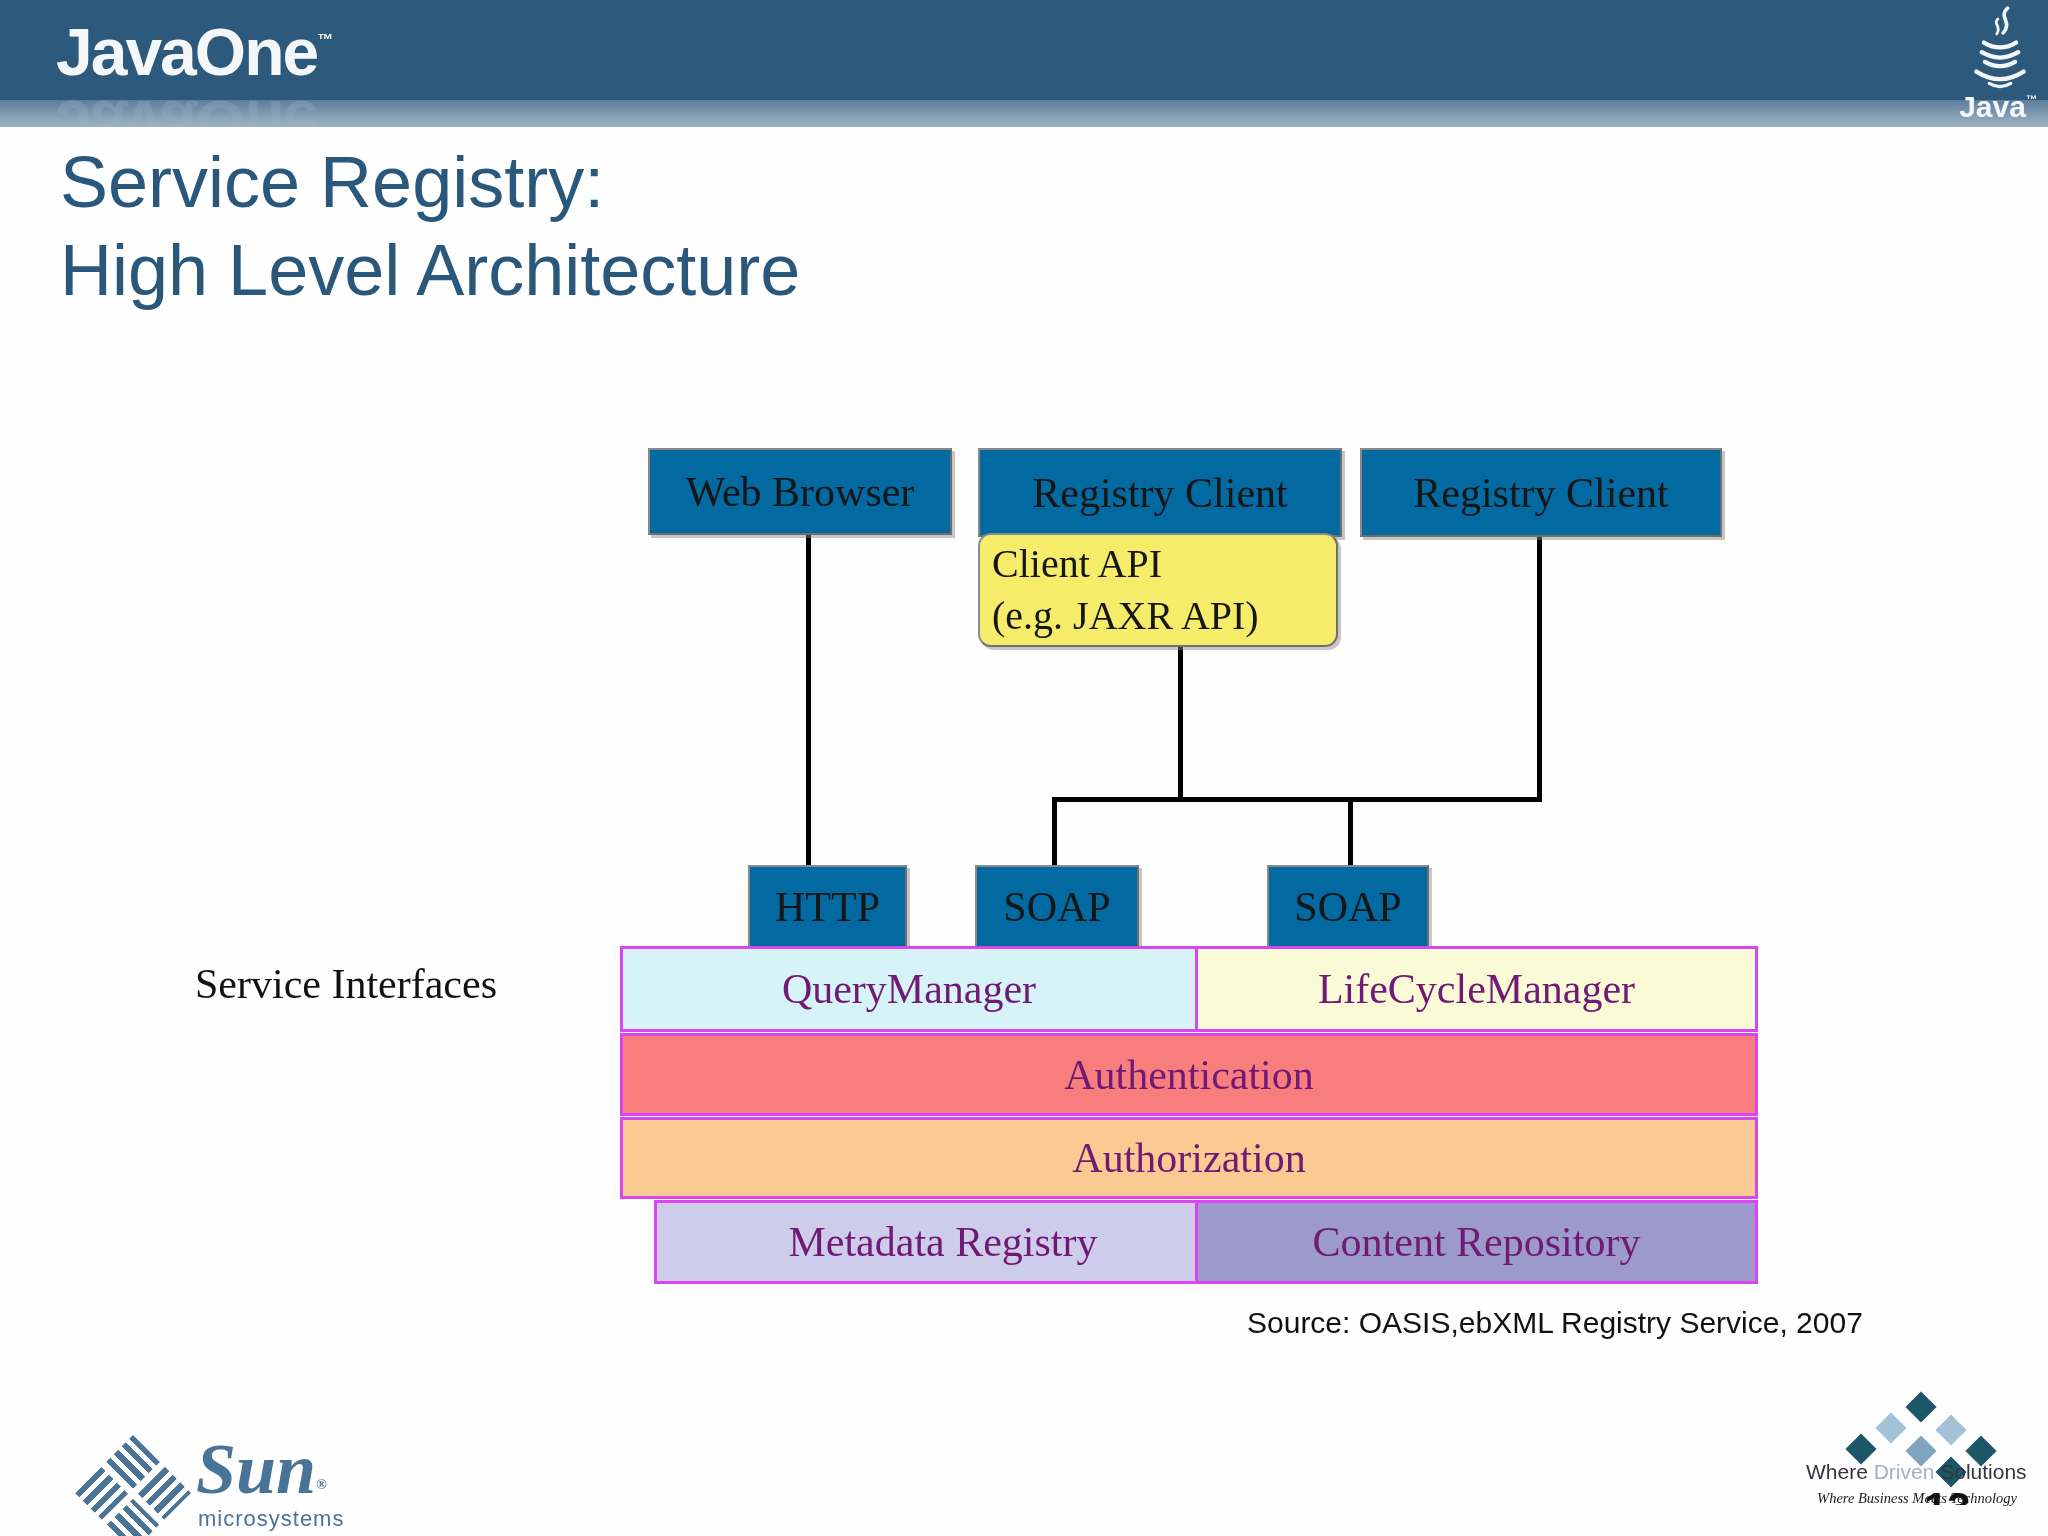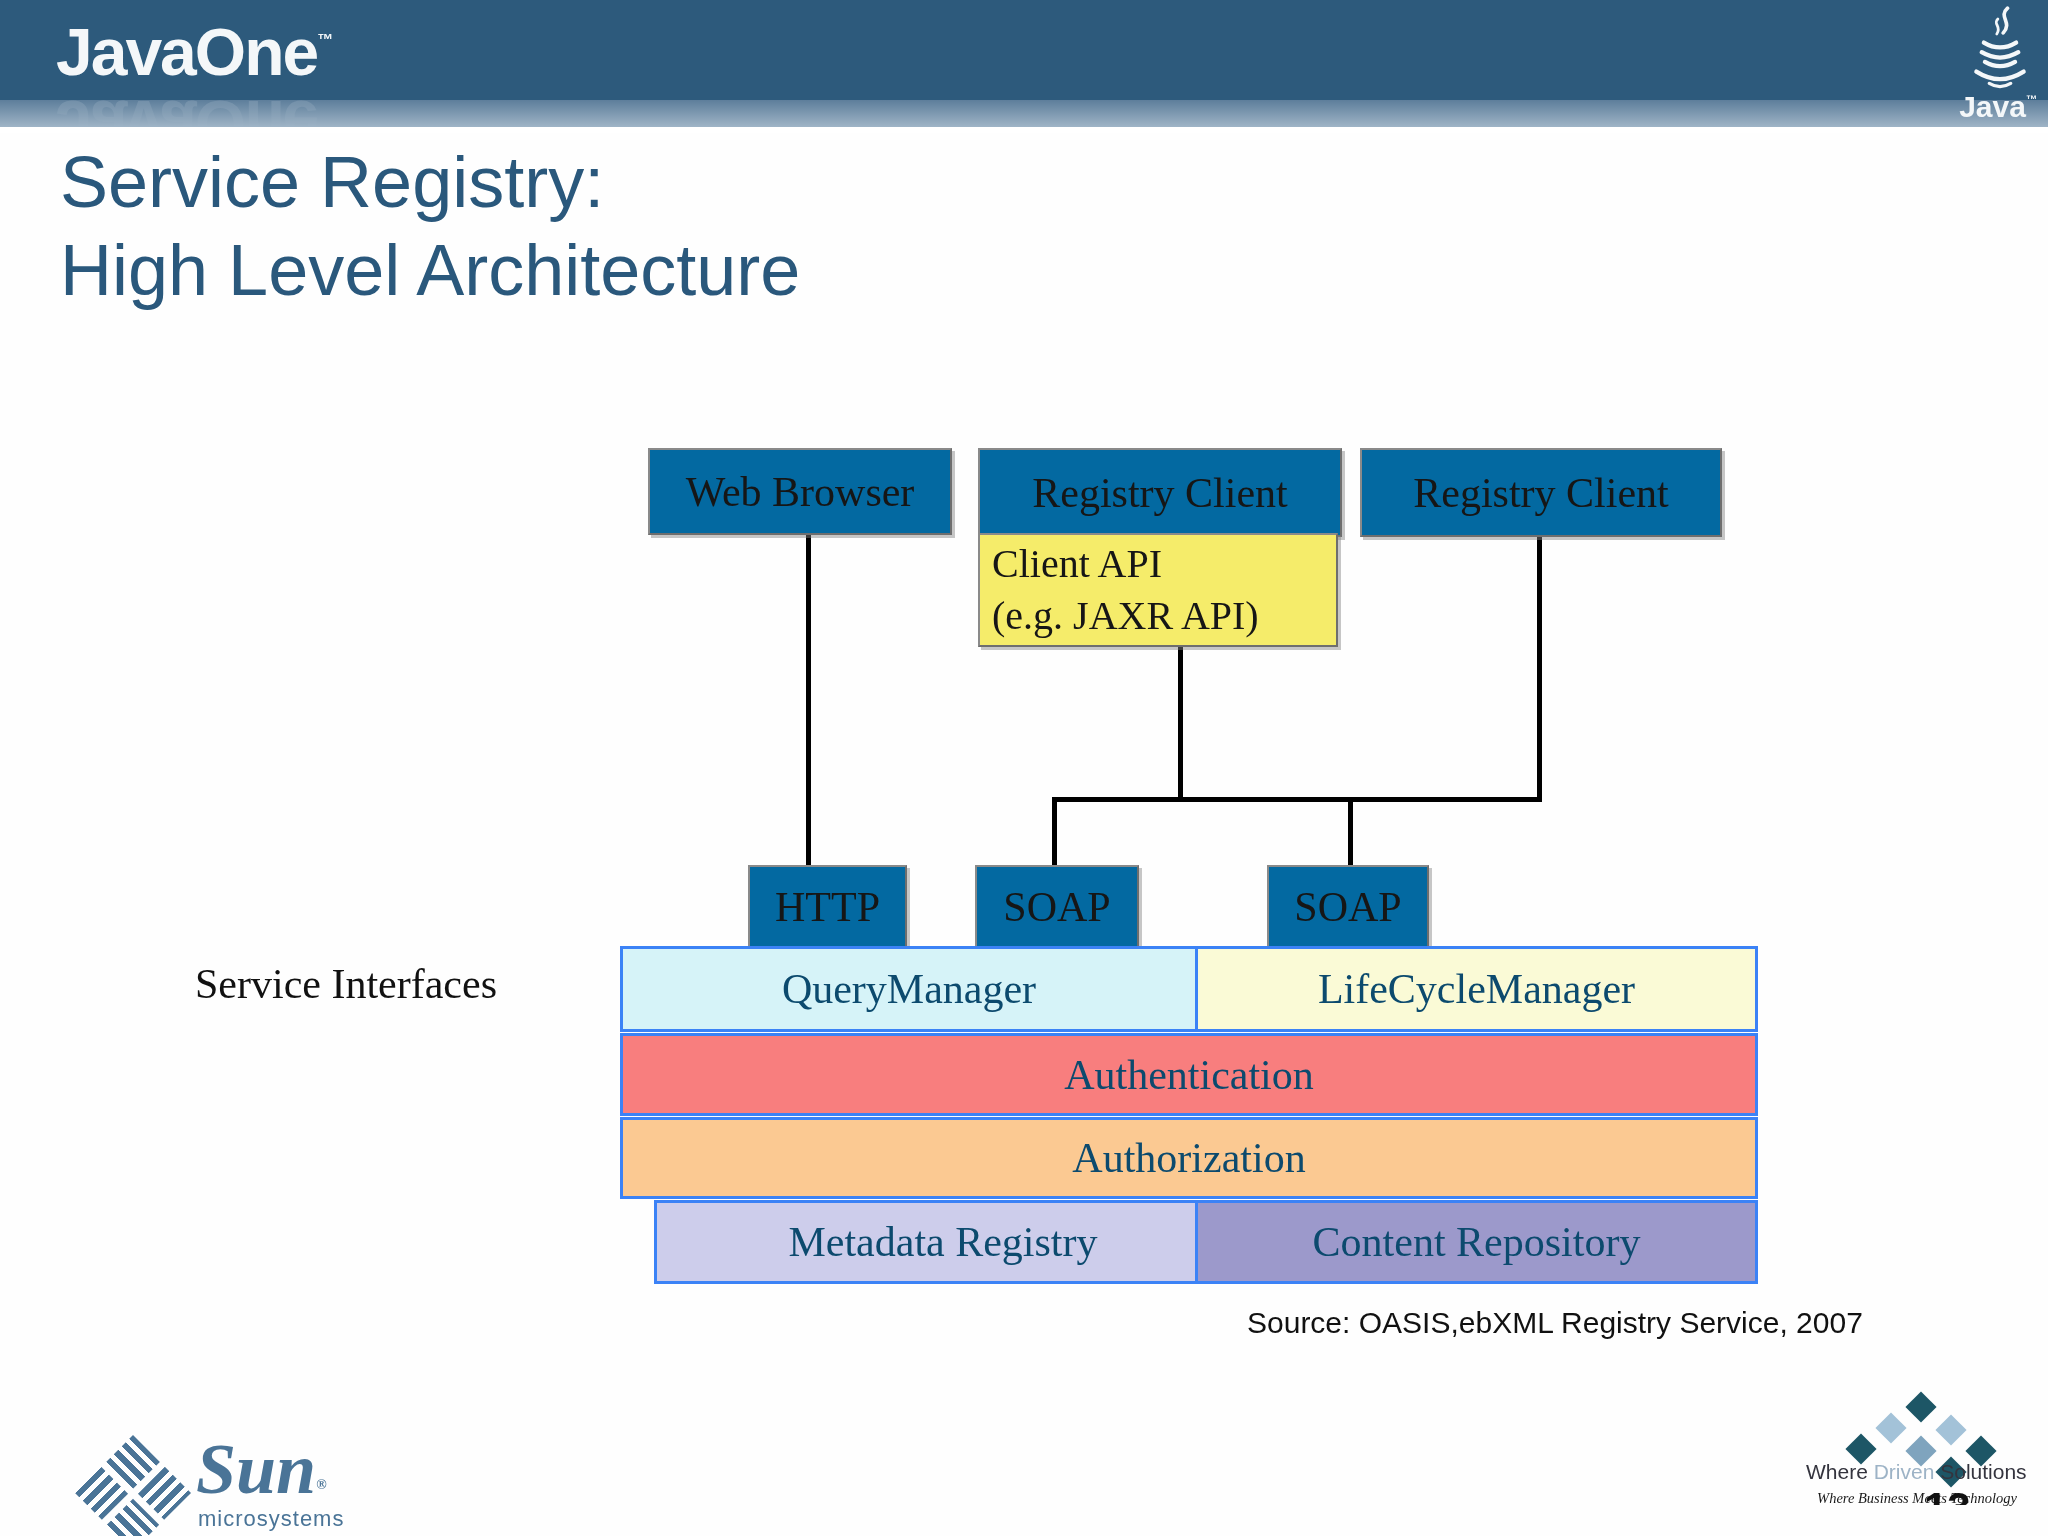--- a/index.html
+++ b/index.html
@@ -28,26 +28,26 @@
   
   .title{position:absolute;left:60px;top:138px;color:#2a587c;font-size:72px;line-height:88px;}
 
   
   .node{position:absolute;background:#0369a1;border:2px solid #8a8a8a;
     border-right-color:#6e6e6e;border-bottom-color:#6e6e6e;
     box-shadow:3px 3px 0 rgba(130,130,130,.45);
     font-family:"Liberation Serif",serif;color:#161616;
     display:flex;align-items:center;justify-content:center;font-size:42px;}
   .node.client-api{background:#f5ec6a;flex-direction:column;align-items:flex-start;
-    justify-content:center;padding-left:12px;box-sizing:border-box;font-size:40px;line-height:52px;}
+    justify-content:center;padding-left:12px;box-sizing:border-box;font-size:40px;line-height:52px;border-radius:13px;}
   .edge{position:absolute;background:#000;}
   .side-label{position:absolute;font-family:"Liberation Serif",serif;color:#111;font-size:42px;}
 
-  .row{position:absolute;border:3px solid #3b82f6;box-sizing:border-box;
-    font-family:"Liberation Serif",serif;color:#0c4a6e;font-size:42px;
+  .row{position:absolute;border:3px solid #d946ef;box-sizing:border-box;
+    font-family:"Liberation Serif",serif;color:#701a75;font-size:42px;
     display:flex;align-items:center;justify-content:center;}
 
   .source-note{position:absolute;left:1247px;top:1306px;color:#111;font-size:30px;}
 
   
   .sun-mark{position:absolute;left:92px;top:1452px;width:82px;height:82px;transform:rotate(45deg);
     display:grid;grid-template-columns:1fr 1fr;grid-template-rows:1fr 1fr;gap:7px;}
   .sun-mark .q{background:repeating-linear-gradient(0deg,#4a7497 0 6px,#fefefe 6px 11px);}
   .sun-mark .q.h{background:repeating-linear-gradient(90deg,#4a7497 0 6px,#fefefe 6px 11px);}
   .sun-word{position:absolute;left:196px;top:1428px;color:#4a7497;font-size:72px;font-weight:bold;

